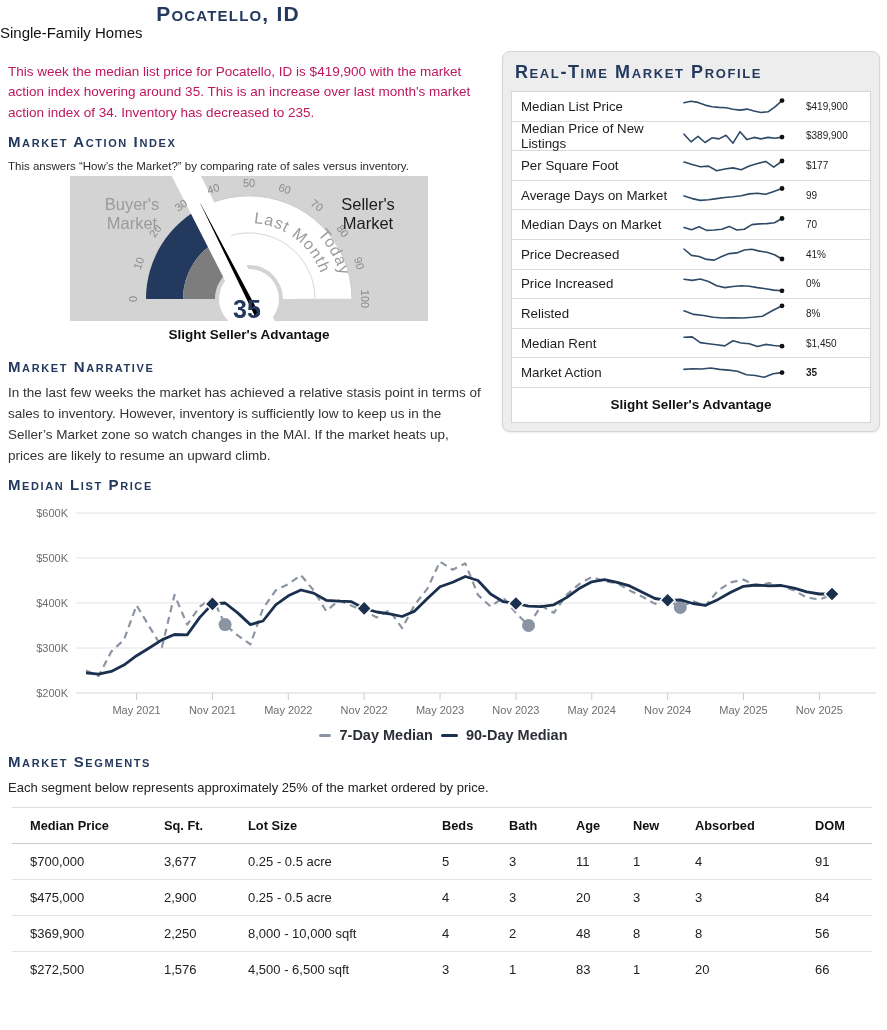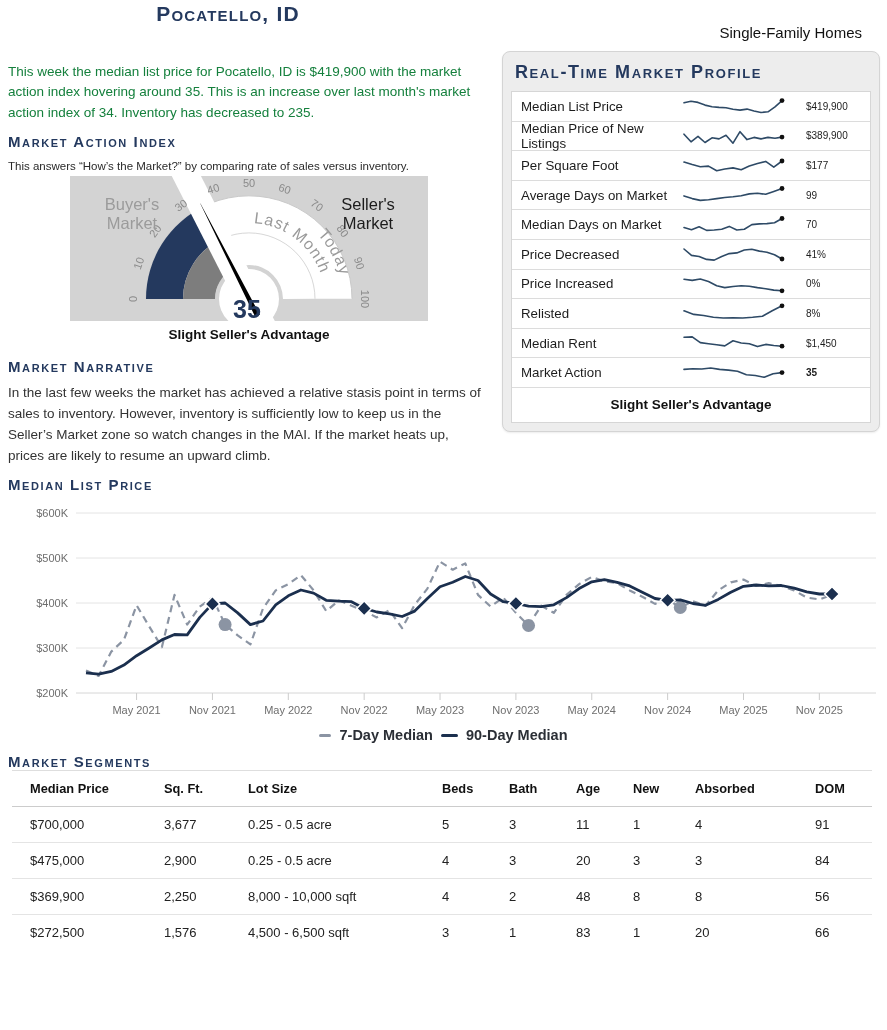--- a/index.html
+++ b/index.html
@@ -1,21 +1,21 @@
 <!DOCTYPE html>
 <html><head>
 <meta charset="utf-8">
 <style>
   html,body{margin:0;padding:0;background:#fff;}
   body{width:887px;font-family:"Liberation Sans","DejaVu Sans",sans-serif;color:#222;position:relative;}
   .sec-h{font-variant:small-caps;font-weight:bold;color:#24395e;font-size:15px;letter-spacing:1.6px;margin:0;}
   .page-title{font-variant:small-caps;font-weight:bold;color:#24395e;font-size:21px;letter-spacing:1.2px;text-align:center;width:440px;margin:2px 0 0 0;}
-  .subtitle{position:absolute;top:24px;left:0;width:862px;text-align:right;font-size:15px;color:#111;}
+  .subtitle{position:absolute;top:24px;left:0;width:862px;text-align:left;font-size:15px;color:#111;}
   .left-col{width:497px;padding:0 0 0 8px;box-sizing:border-box;}
-  .intro{font-size:13.5px;line-height:1.5;color:#15803d;margin:36px 0 10px 0;width:478px;}
+  .intro{font-size:13.5px;line-height:1.5;color:#be185d;margin:36px 0 10px 0;width:478px;}
   .mai-desc{font-size:11.5px;color:#2a2a2a;margin:10px 0 4px 0;}
   .gauge-wrap{width:358px;margin:4px auto 0 62px;}
   .gauge-caption{width:358px;margin:2px auto 0 62px;text-align:center;font-weight:bold;font-size:13.5px;color:#111;}
   .narrative{font-size:13.5px;line-height:1.55;color:#333;margin:8px 0 0 0;width:480px;}
   .mn-h{margin-top:16px;}
   
   .profile-panel{position:absolute;top:51px;right:7px;width:378px;background:#ededed;border:1px solid #d4d4d4;border-radius:8px;padding:6px 8px 8px 8px;box-sizing:border-box;box-shadow:0 1px 2px rgba(0,0,0,0.08);}
   .profile-panel h2{font-size:18px;padding:4px 4px 8px 4px;}
   .profile-rows{background:#fff;border:1px solid #d6d6d6;}
   .p-row{display:flex;align-items:center;height:28.6px;padding:0 8px 0 9px;border-bottom:1px solid #dcdcdc;}
@@ -231,20 +231,21 @@
       </div>
       <div class="legend-item">
         <span class="swatch" style="background: rgb(27, 47, 78); width: 17px;"></span>
         <span>90-Day Median</span>
       </div>
     </div>
 </div>
 
 <div class="seg-sec">
   <h2 class="sec-h">Market Segments</h2>
+  <p class="seg-desc">Each segment below represents approximately 25% of the market ordered by price.</p>
   <table class="seg">
     <colgroup>
       <col style="width:148px">
         <col style="width:84px">
         <col style="width:194px">
         <col style="width:67px">
       <col style="width:67px">
         <col style="width:57px">
         <col style="width:62px">
         <col style="width:120px">

